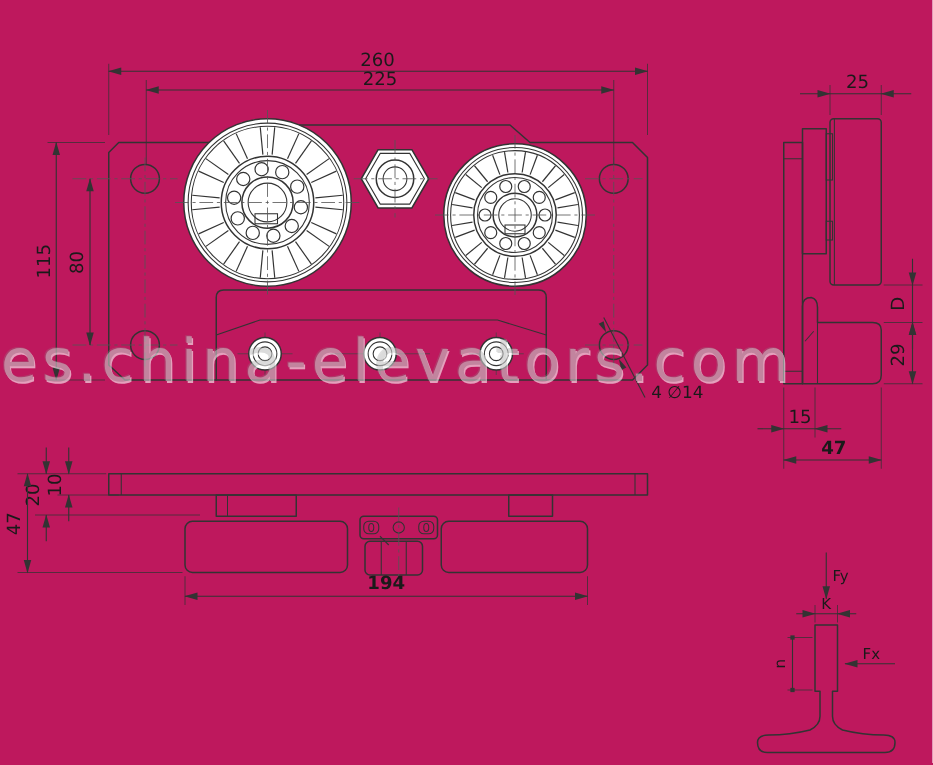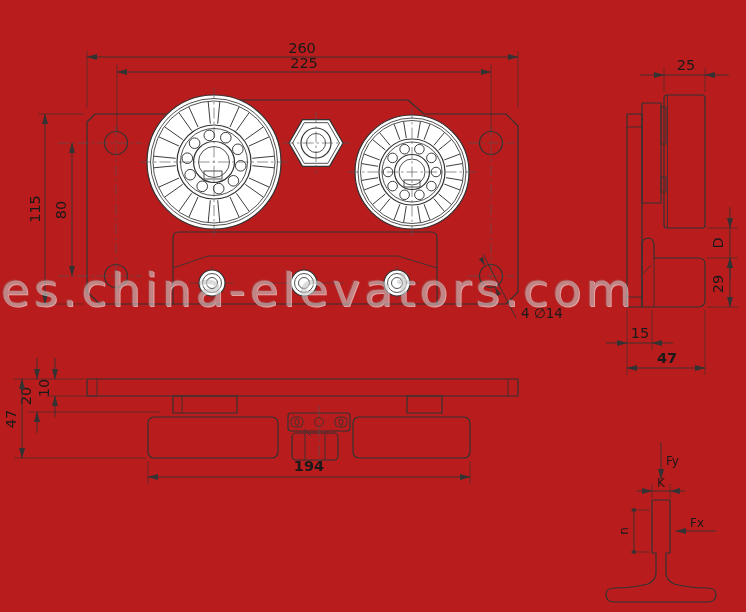--- a/index.html
+++ b/index.html
@@ -1,16 +1,16 @@
 <!DOCTYPE html>
 <html><head>
 <meta charset="utf-8">
 <style>
   html,body{margin:0;padding:0;background:#ffffff;}
-  .canvas{position:relative;width:746px;height:612px;background:#b91c1c;overflow:hidden;
+  .canvas{position:relative;width:746px;height:612px;background:#be185d;overflow:hidden;
           font-family:"DejaVu Sans",sans-serif;}
   svg{position:absolute;left:0;top:0;}
   
   .o  {fill:none;stroke:#333;stroke-width:1.2;stroke-linejoin:round;stroke-linecap:round;}
   .of {fill:#fff;stroke:#333;stroke-width:1.2;}
   .t  {fill:none;stroke:#333;stroke-width:0.85;}
   .dim{fill:none;stroke:#333;stroke-width:0.9;}
   .ext{fill:none;stroke:#333;stroke-width:0.6;}
   .cl {fill:none;stroke:#555;stroke-width:0.65;stroke-dasharray:11 3 2.5 3;}
   .ch {fill:none;stroke:#444;stroke-width:0.55;}

